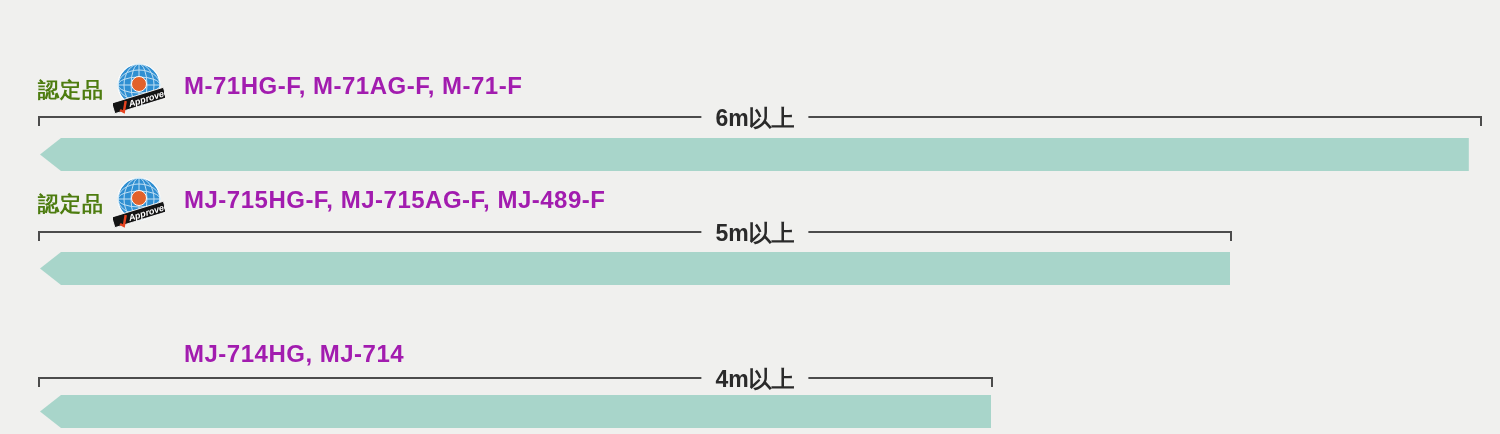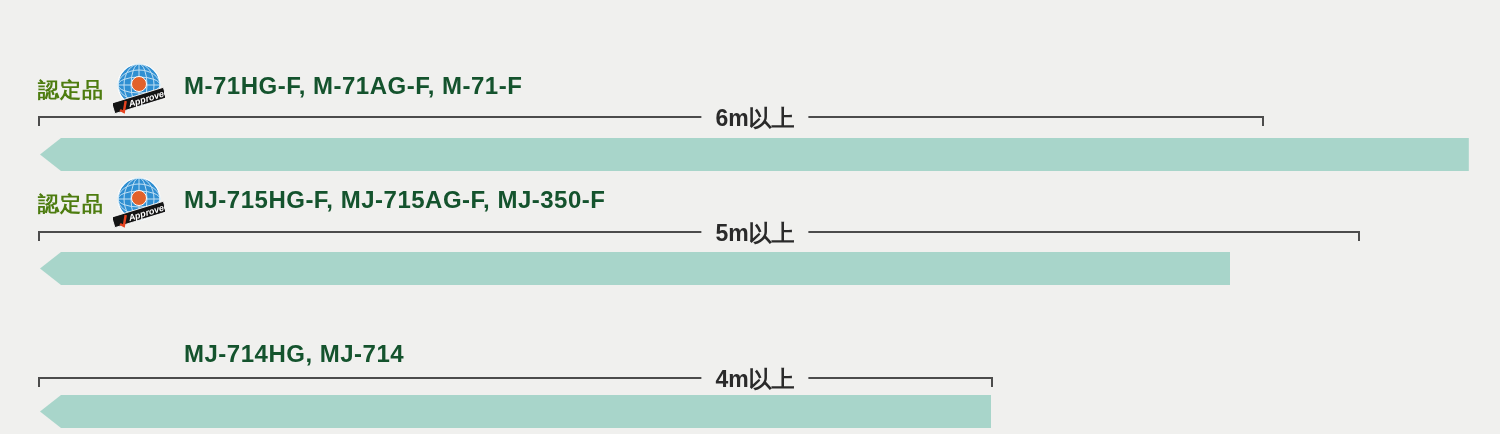--- a/index.html
+++ b/index.html
@@ -19,21 +19,21 @@
   .row-0{top:60px;height:118px;}
   .row-1{top:174px;height:118px;}
   .row-2{top:308px;height:96px;margin-top:32px;}
   .cert{
     position:absolute;left:38px;top:16px;
     font-size:21px;font-weight:bold;letter-spacing:1px;color:#4d7c0f;
   }
   .badge{position:absolute;left:113px;top:0;width:52px;height:56px;}
   .products{
     position:absolute;left:184px;top:12px;
-    font-size:24px;font-weight:bold;color:#14532d;letter-spacing:0.5px;
+    font-size:24px;font-weight:bold;color:#a21caf;letter-spacing:0.5px;
   }
   .row-2 .products{top:0;}
   .bracket{
     position:absolute;left:38px;height:10px;
     border-top:2px solid #4c4c4c;
     box-sizing:border-box;
   }
   .row-0 .bracket{top:56px;}
   .row-1 .bracket{top:57px;}
   .row-2 .bracket{top:37px;text-align:right;}
@@ -78,21 +78,21 @@
         </g>
         <circle cx="26" cy="24" r="7.5" fill="#e2622b" stroke="#ffffff" stroke-width="1"></circle>
         <g transform="rotate(-17 26 40)">
           <rect x="-1" y="35" width="54" height="11" fill="#141414" stroke="#ffffff" stroke-width="0.8"></rect>
           <text x="15" y="44" font-size="9" font-style="italic" font-weight="bold" fill="#ffffff" font-family="Liberation Sans, sans-serif">Approved</text>
           <path d="M5 44 L8 47 L13 37" stroke="#e8431f" stroke-width="2.4" fill="none"></path>
         </g>
       </svg>
     </span>
     <span class="products">M-71HG-F, M-71AG-F, M-71-F</span>
-    <div class="bracket" style="width: 1226px;">
+    <div class="bracket" style="width: 1444px;">
       <span class="tick left"></span>
       <span class="tick right"></span>
       <span class="len-label">6m以上</span>
     </div>
     <div class="bar" style="width: 1428.8px;"></div>
   </div>
 
   <div class="row row-1">
     <span class="cert">認定品</span>
     <span class="badge">
@@ -107,22 +107,22 @@
           <line x1="5" y1="25" x2="47" y2="25"></line>
         </g>
         <circle cx="26" cy="24" r="7.5" fill="#e2622b" stroke="#ffffff" stroke-width="1"></circle>
         <g transform="rotate(-17 26 40)">
           <rect x="-1" y="35" width="54" height="11" fill="#141414" stroke="#ffffff" stroke-width="0.8"></rect>
           <text x="15" y="44" font-size="9" font-style="italic" font-weight="bold" fill="#ffffff" font-family="Liberation Sans, sans-serif">Approved</text>
           <path d="M5 44 L8 47 L13 37" stroke="#e8431f" stroke-width="2.4" fill="none"></path>
         </g>
       </svg>
     </span>
-    <span class="products">MJ-715HG-F, MJ-715AG-F, MJ-350-F</span>
-    <div class="bracket" style="width: 1322px;">
+    <span class="products">MJ-715HG-F, MJ-715AG-F, MJ-489-F</span>
+    <div class="bracket" style="width: 1194px;">
       <span class="tick left"></span>
       <span class="tick right"></span>
       <span class="len-label">5m以上</span>
     </div>
     <div class="bar" style="width: 1190px;"></div>
   </div>
 
   <div class="row row-2">
     <span class="products">MJ-714HG, MJ-714</span>
     <div class="bracket" style="width: 955.2px;">

